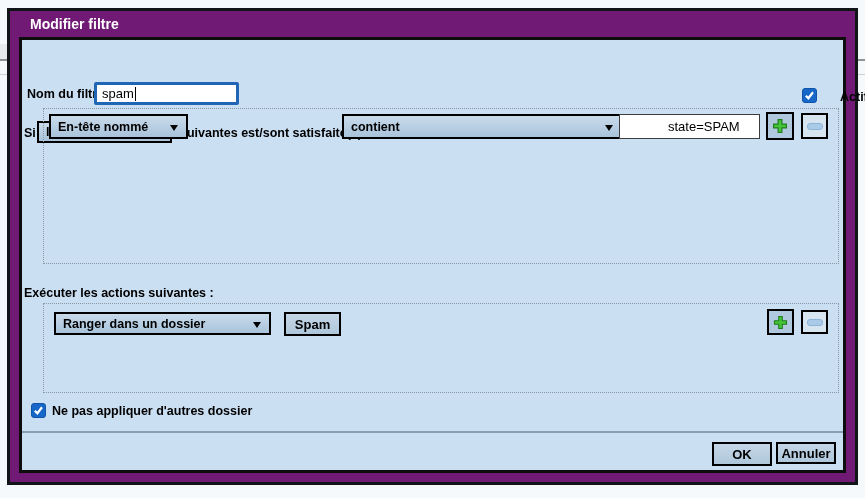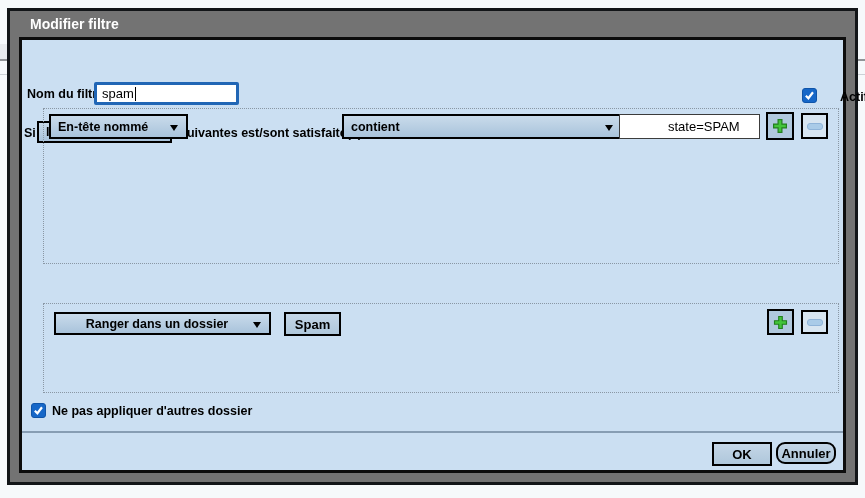--- a/index.html
+++ b/index.html
@@ -13,21 +13,21 @@
   }
 
   
   .bg-band   { position:absolute; left:0; top:44px; width:14px; height:15px; background:#e8ebee; }
   .bg-line-1 { position:absolute; left:0; top:59px; width:865px; height:2px; background:#919497; }
   .bg-line-2 { position:absolute; left:0; top:74px; width:865px; height:1px; background:#ccd1d6; }
 
   
   .dialog {
     position:absolute; left:7px; top:8px; width:851px; height:477px;
-    background:#737373; border:3px solid #121518;
+    background:#701a75; border:3px solid #121518;
   }
   .titlebar {
     height:26px; line-height:26px; padding-left:20px;
     color:#ffffff; font-size:14px; font-weight:bold;
   }
   .dialog-body {
     position:absolute; left:9px; right:9px; top:26px; bottom:9px;
     background:#cbdff2; border:3px solid #0d0d0d;
   }
 
@@ -138,24 +138,25 @@
           <path d="M6.1 1.6h3.8v4.5h4.5v3.8H9.9v4.5H6.1V9.9H1.6V6.1h4.5z" fill="#44c53a" stroke="#237f1e" stroke-width="1.2"></path>
         </svg>
       </div>
       <div class="icon-btn remove" style="left:757px; top:4px; width:27px; height:26px;">
         <svg width="16" height="7" viewBox="0 0 16 7">
           <rect x="0.5" y="0.5" width="15" height="6" rx="2.5" fill="#a9cbe8" stroke="#8fb4d9"></rect>
         </svg>
       </div>
     </div>
 
+    <span class="lbl" style="left:2px; top:246px;">Exécuter les actions suivantes :</span>
 
     <div class="dotted-box" style="left:21px; top:263px; width:796px; height:90px;">
 
-      <div class="select" style="left:10px; top:8px; width:217px; height:23px;justify-content:center;">
+      <div class="select" style="left:10px; top:8px; width:217px; height:23px;">
         <span>Ranger dans un dossier</span>
         <span class="caret"></span>
       </div>
 
       <div class="push-btn" style="left:240px; top:8px; width:57px; height:24px;">
         <span>Spam</span>
       </div>
 
       <div class="icon-btn add" style="left:723px; top:5px; width:27px; height:26px;">
         <svg width="15" height="15" viewBox="0 0 16 16">
@@ -174,18 +175,18 @@
         <path d="M2 6.2l2.8 2.8 5-6.5" stroke="#ffffff" stroke-width="2.4" fill="none"></path>
       </svg>
     </div>
     <span class="lbl" style="left:30px; top:364px;">Ne pas appliquer d'autres dossier</span>
 
     <div class="separator" style="top:391px;"></div>
 
     <div class="push-btn" style="left:690px; top:402px; width:60px; height:24px;">
       <span>OK</span>
     </div>
-    <div class="push-btn" style="left:754px; top:402px; width:60px; height:22px;border-radius:9px;">
+    <div class="push-btn" style="left:754px; top:402px; width:60px; height:22px;">
       <span>Annuler</span>
     </div>
 
   </div>
 </div>
 
 </body></html>

